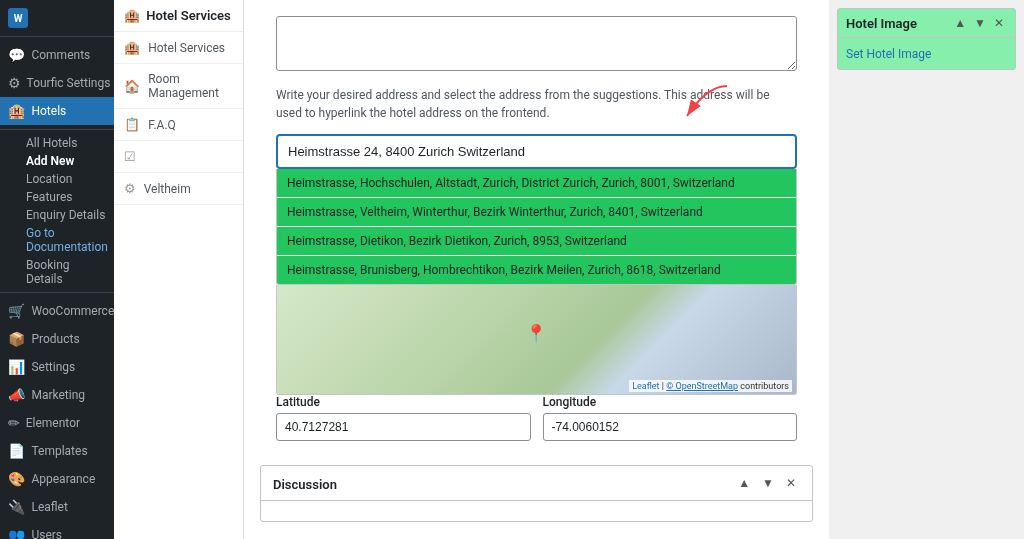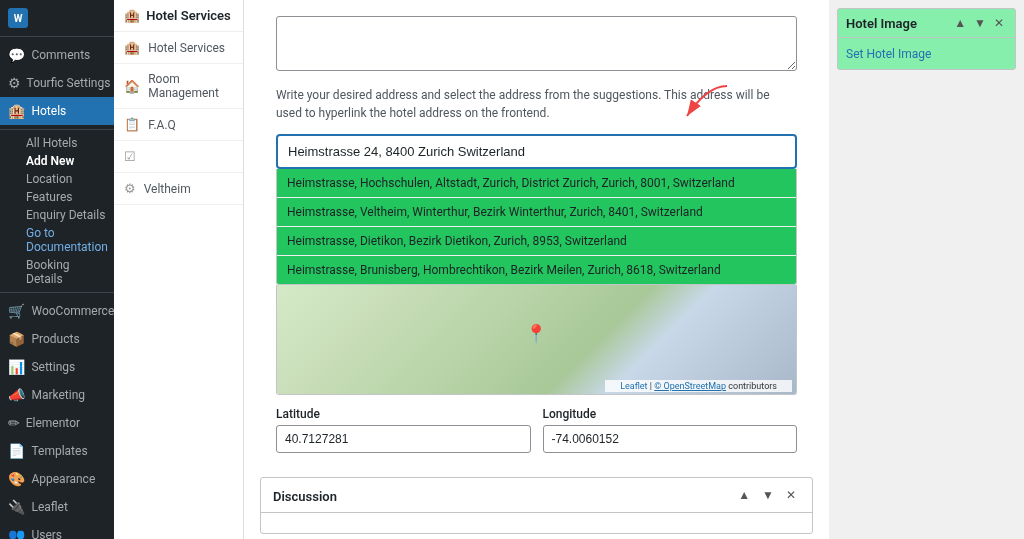--- a/index.html
+++ b/index.html
@@ -36,25 +36,25 @@
     .location-input { width: 100%; border: 2px solid #2271b1; border-radius: 4px; padding: 8px 10px; font-size: 13px; color: #1d2327; outline: none; }
 
     .suggestions-dropdown { border: 1px solid #c3c4c7; border-top: none; background: #22c55e; border-radius: 0 0 3px 3px; }
     .suggestion-item { padding: 7px 10px; font-size: 12px; color: #1d2327; cursor: pointer; border-bottom: 1px solid #f0f0f0; }
     .suggestion-item:last-child { border-bottom: none; }
 
     
     .map-container { width: 100%; height: 110px; background: #e8e8e8; position: relative; overflow: hidden; border: 1px solid #c3c4c7; border-top: none; border-radius: 0 0 3px 3px; }
     .map-bg { width: 100%; height: 100%; background: linear-gradient(135deg, #d4e9c7 0%, #c8ddb8 20%, #b8d4a8 40%, #a8c898 60%, #c8d8e8 70%, #b8c8d8 85%, #a8b8c8 100%); }
     .map-pin { position: absolute; top: 35%; left: 50%; transform: translateX(-50%); font-size: 18px; color: #2271b1; }
-    .map-attribution { position: absolute; bottom: 2px; right: 4px; font-size: 9px; color: #333; background: rgba(255,255,255,0.8); padding: 1px 15px; }
+    .map-attribution { position: absolute; bottom: 2px; right: 4px; font-size: 9px; color: #333; background: rgba(255,255,255,0.8); padding: 1px 3px; }
     .map-attribution a { color: #2271b1; }
 
     
-    .coord-row { display: flex; gap: 12px; margin-top: 12px; }
+    .coord-row { display: flex; gap: 12px; }
     .coord-group { flex: 1; }
     .coord-label { font-size: 12px; color: #1d2327; margin-bottom: 4px; font-weight: 500; }
     .coord-input { width: 100%; border: 1px solid #8c8f94; border-radius: 3px; padding: 6px 8px; font-size: 12px; color: #1d2327; }
 
     
     .discussion-section { background: #fff; margin-top: 8px; border: 1px solid #c3c4c7; border-radius: 3px; }
     .discussion-header { display: flex; align-items: flex-end; justify-content: space-between; padding: 8px 12px; border-bottom: 1px solid #c3c4c7; cursor: pointer; }
     .discussion-title { font-size: 13px; font-weight: 600; color: #1d2327; }
     .discussion-controls { display: flex; gap: 4px; }
     .disc-btn { background: none; border: none; cursor: pointer; color: #555; font-size: 12px; padding: 2px 4px; }

